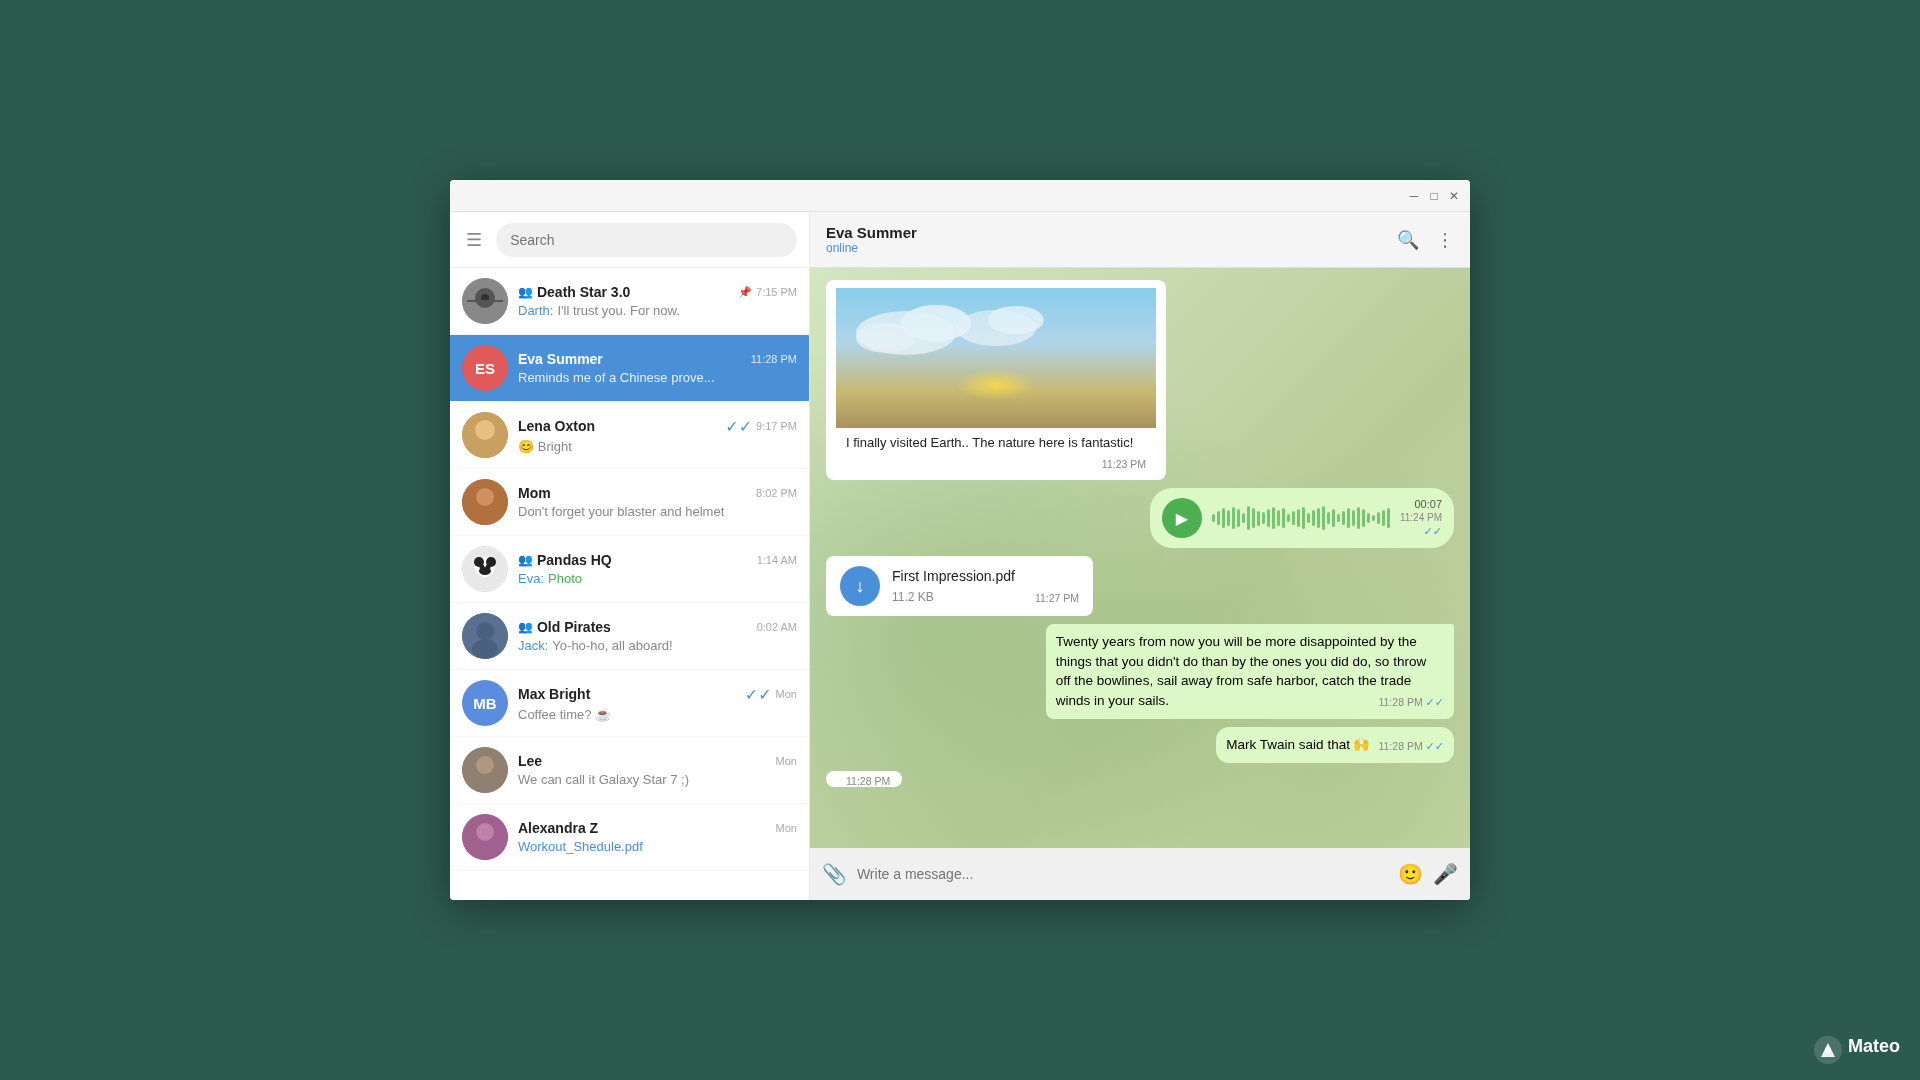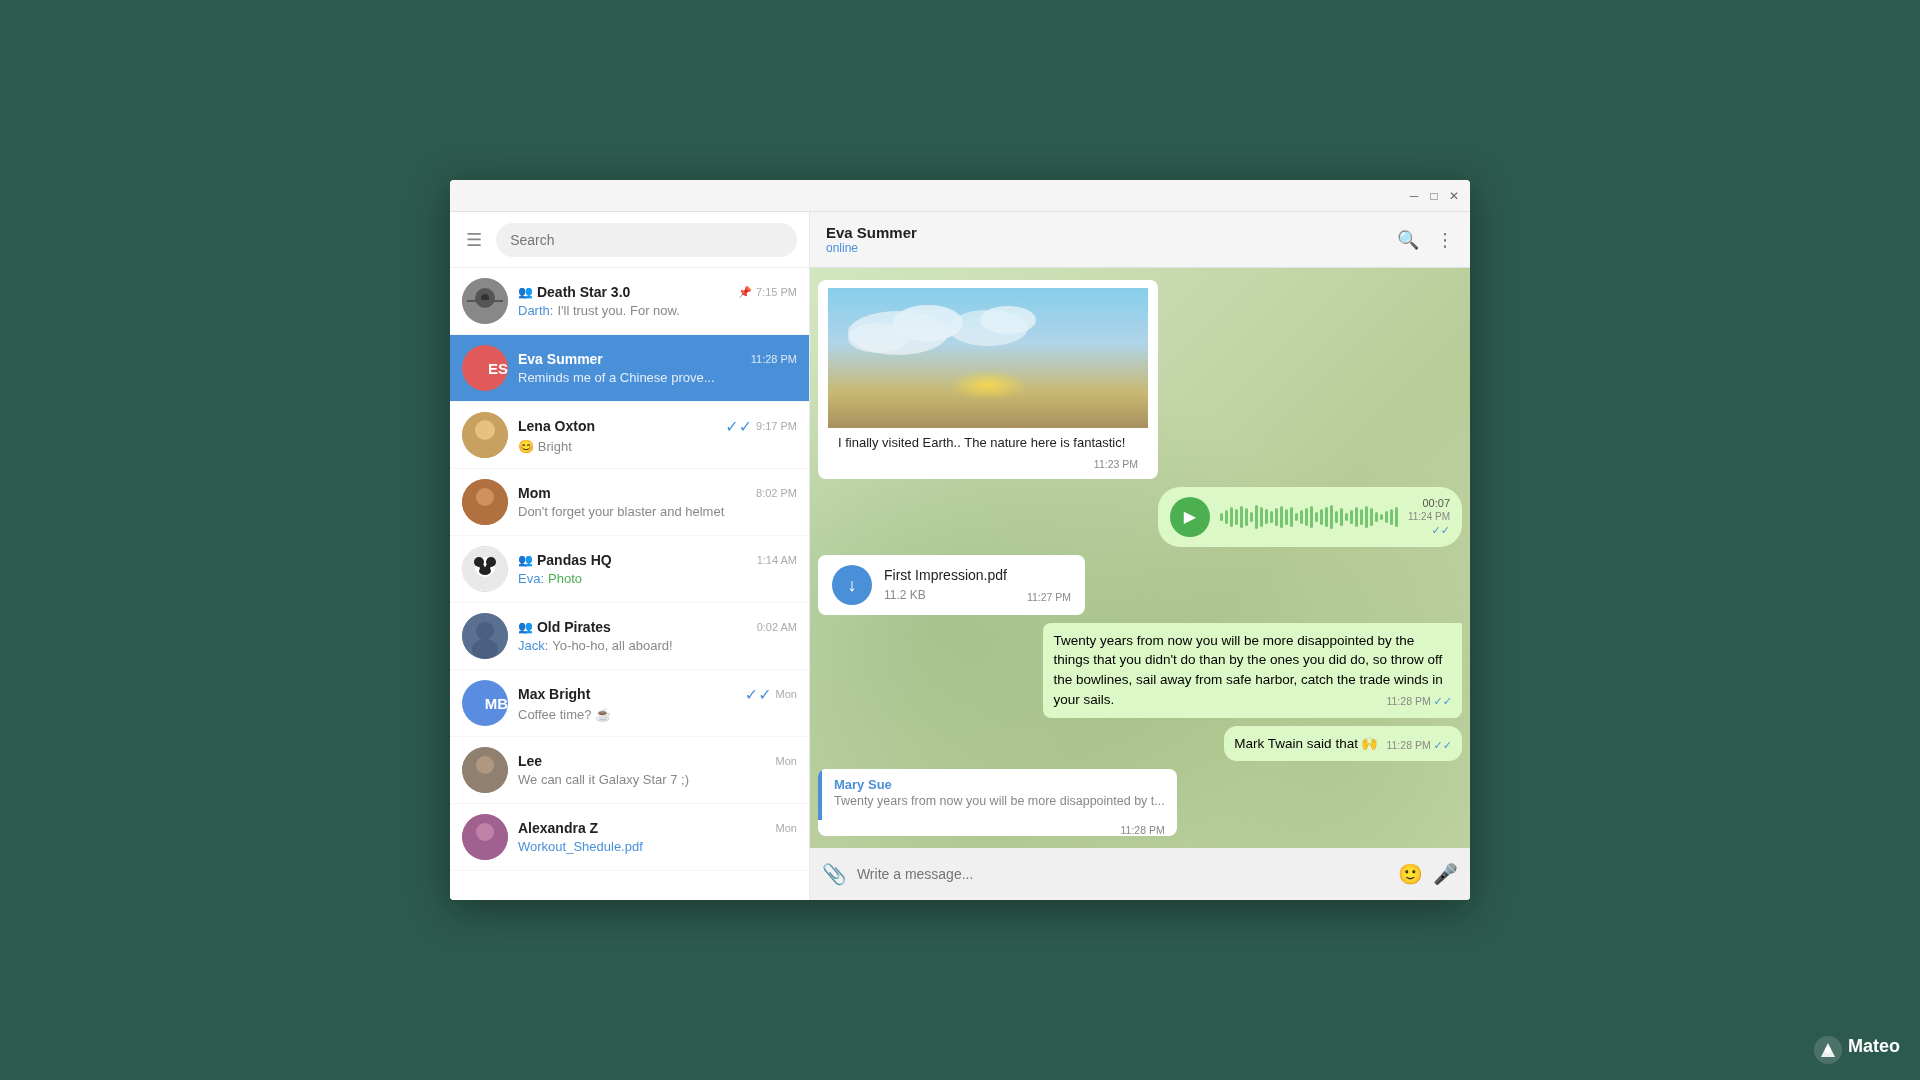--- a/index.html
+++ b/index.html
@@ -100,21 +100,21 @@
     .chat-item.active .chat-name { color: #fff; }
     .chat-item.active .chat-preview { color: rgba(255,255,255,0.85); }
     .chat-item.active .chat-time { color: rgba(255,255,255,0.8); }
     .avatar {
       width: 46px;
       height: 46px;
       border-radius: 50%;
       flex-shrink: 0;
       display: flex;
       align-items: center;
-      justify-content: flex-end;
+      justify-content: center;
       font-weight: bold;
       font-size: 15px;
       color: #fff;
       overflow: hidden;
       position: relative;
     }
     .avatar-es { background: #e05a5a; }
     .avatar-mb { background: #5a8ce0; }
     .chat-info { flex: 1; min-width: 0; }
     .chat-name-row {
@@ -192,21 +192,21 @@
     }
     .header-icon {
       color: #666;
       font-size: 18px;
       cursor: pointer;
     }
     
     .messages-area {
       flex: 1;
       overflow-y: auto;
-      padding: 12px 8px;
+      padding: 12px 16px;
       display: flex;
       flex-direction: column;
       gap: 8px;
       position: relative;
       z-index: 1;
     }
     .msg-bubble {
       max-width: 65%;
       border-radius: 8px;
       padding: 8px 10px;
@@ -712,24 +712,20 @@
 
         <div class="msg-bubble msg-outgoing" style="max-width:40%;border-radius:13px;">
           <span>Mark Twain said that 🙌</span>
           <span class="msg-time">
             <span>11:28 PM</span>
             <span class="msg-ticks"> ✓✓</span>
           </span>
         </div>
 
         <div class="msg-quote">
-          <div class="quote-border">
-            <div class="quote-author">Mary Sue</div>
-            <div class="quote-text">Twenty years from now you will be more disappointed by t...</div>
-          </div>
           <div class="quote-main">
             <span class="msg-time">11:28 PM</span>
           </div>
         </div>
 
       </div>
 
       <div class="message-input-area">
         <div class="input-icon">📎</div>
         <input class="msg-input" type="text" placeholder="Write a message..." style="">

